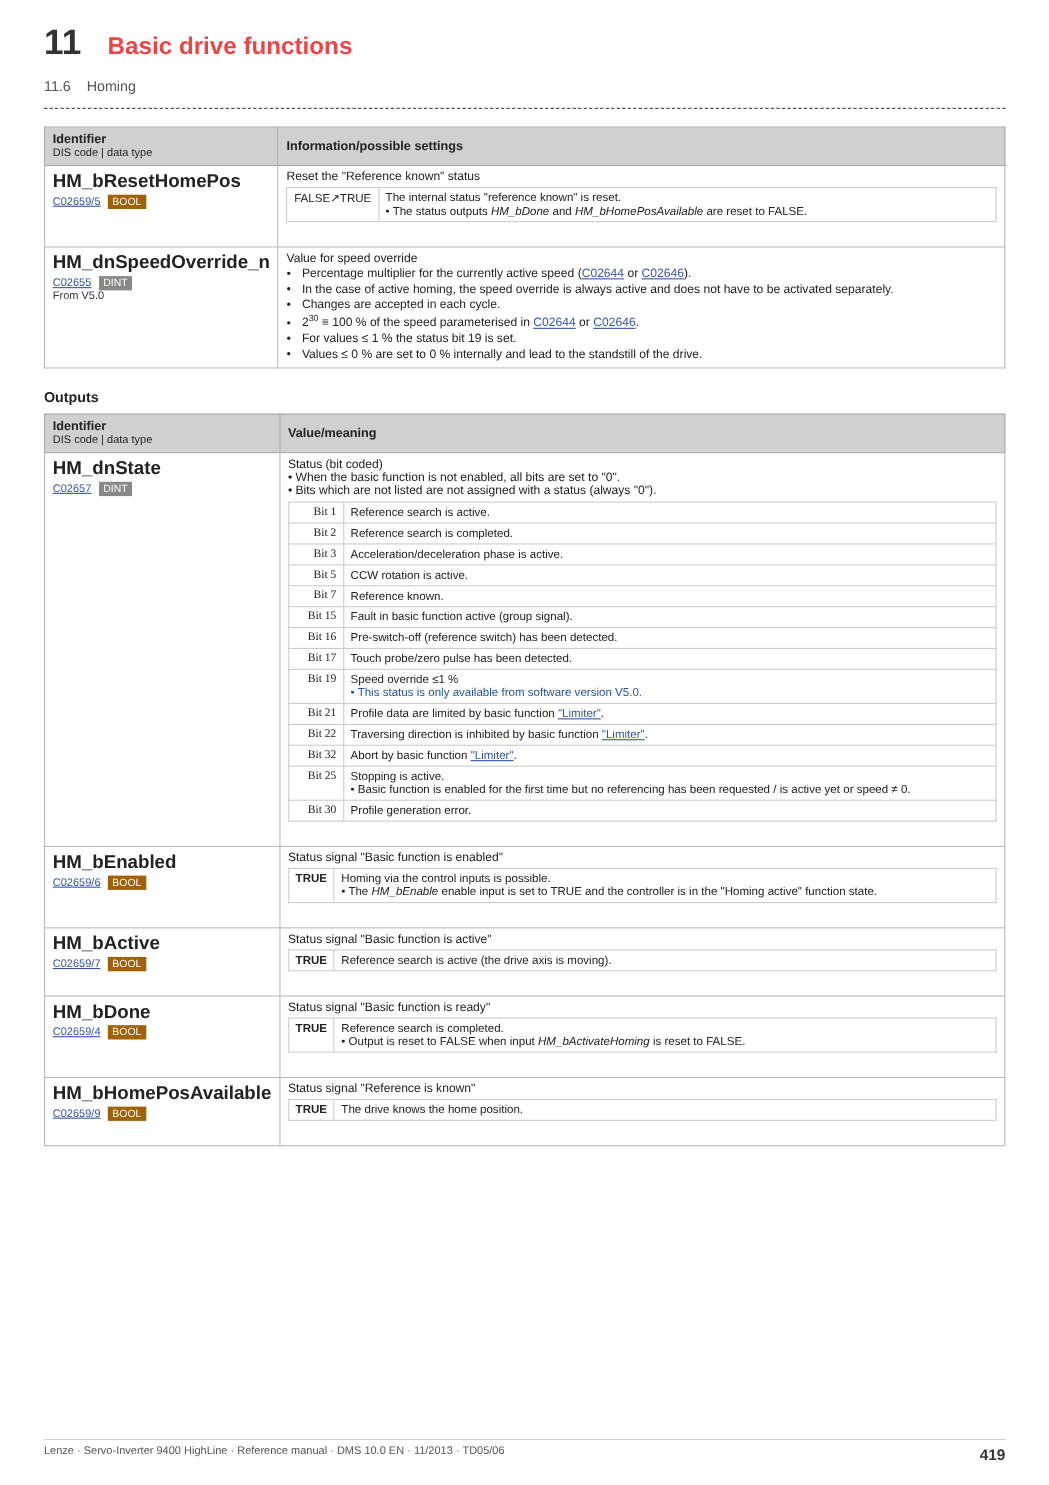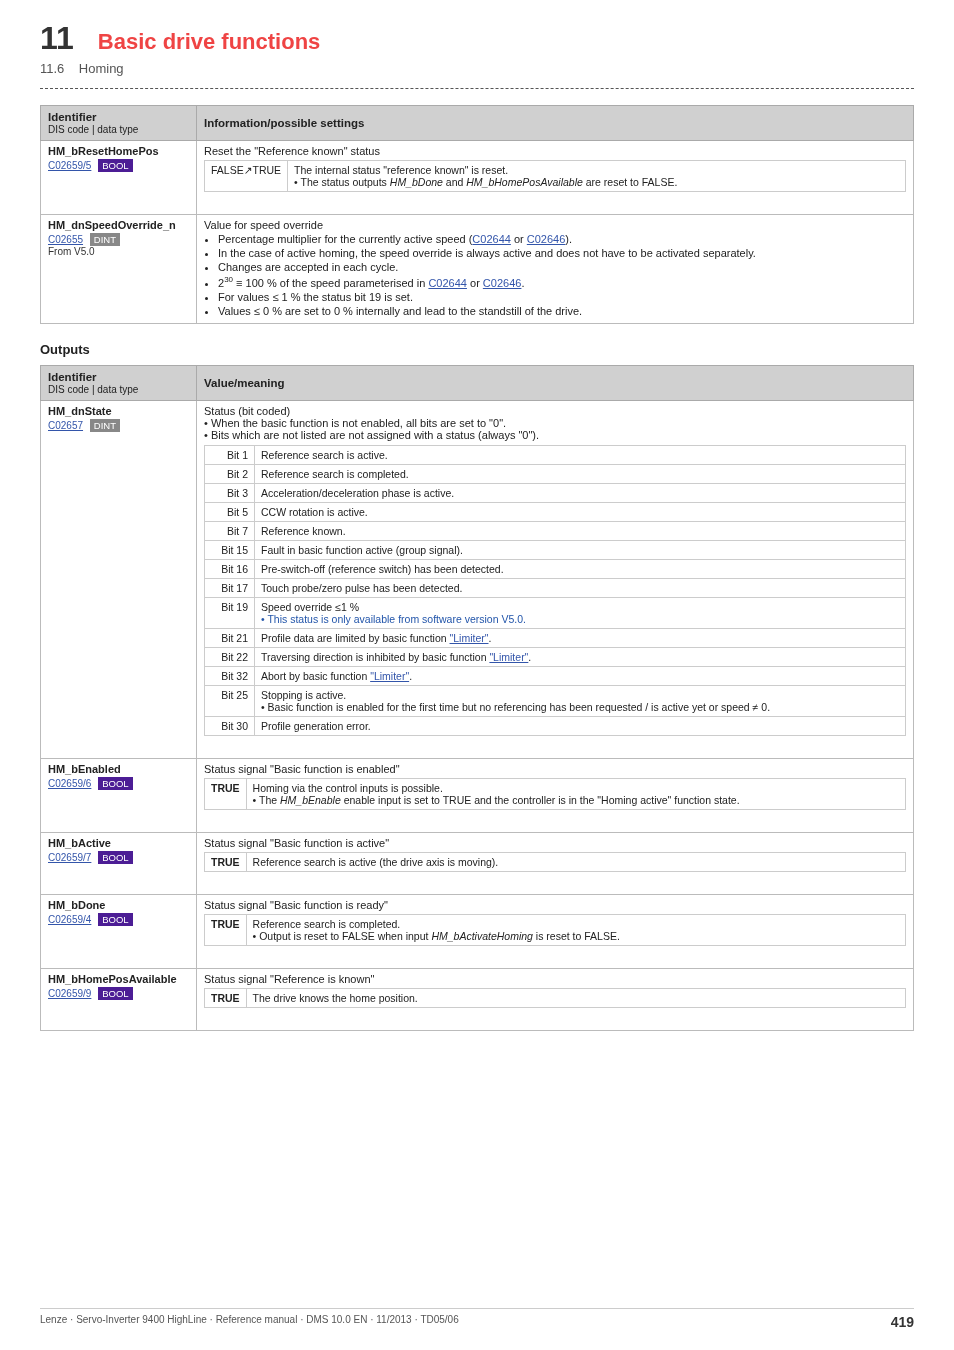--- a/index.html
+++ b/index.html
@@ -11,21 +11,21 @@
       width: 954px;
       min-height: 1350px;
       padding: 20px 40px 30px 40px;
     }
 
     
     .page-header {
       display: flex;
       align-items: baseline;
       gap: 24px;
-      margin-bottom: 4px;
+      margin-bottom: 14px;
     }
     .chapter-number {
       font-size: 32px;
       font-weight: bold;
       color: #333;
     }
     .chapter-title {
       font-size: 22px;
       font-weight: bold;
       color: #ef4444;
@@ -64,39 +64,39 @@
     }
     .col-identifier {
       width: 156px;
       min-width: 130px;
     }
     .col-info {
       width: auto;
     }
     .identifier-name {
       font-weight: bold;
-      font-size: 11px;
+      font-size: 17px;
     }
     .dis-code {
       font-size: 10px;
       color: #555;
       display: block;
       margin-top: 2px;
     }
     .dis-code-link {
       color: #3355aa;
       text-decoration: underline;
     }
     .from-version {
       color: #333;
       font-size: 10px;
     }
     .bool-label {
       display: inline-block;
-      background: #4c1d95;
+      background: #a16207;
       color: #fff;
       font-size: 9.5px;
       padding: 1px 4px;
       margin-left: 4px;
     }
     .dint-label {
       display: inline-block;
       background: #888;
       color: #fff;
       font-size: 9.5px;
@@ -114,20 +114,21 @@
       margin-top: 3px;
     }
     .nested-table td {
       border: 1px solid #ccc;
       padding: 3px 6px;
       font-size: 10.5px;
     }
     .nested-table .bit-col {
       width: 50px;
       text-align: right;
+      font-family: Liberation Serif, serif;
     }
     .section-heading {
       font-weight: bold;
       font-size: 13px;
       margin-bottom: 8px;
       margin-top: 4px;
     }
     .link-blue {
       color: #3355aa;
       text-decoration: underline;

